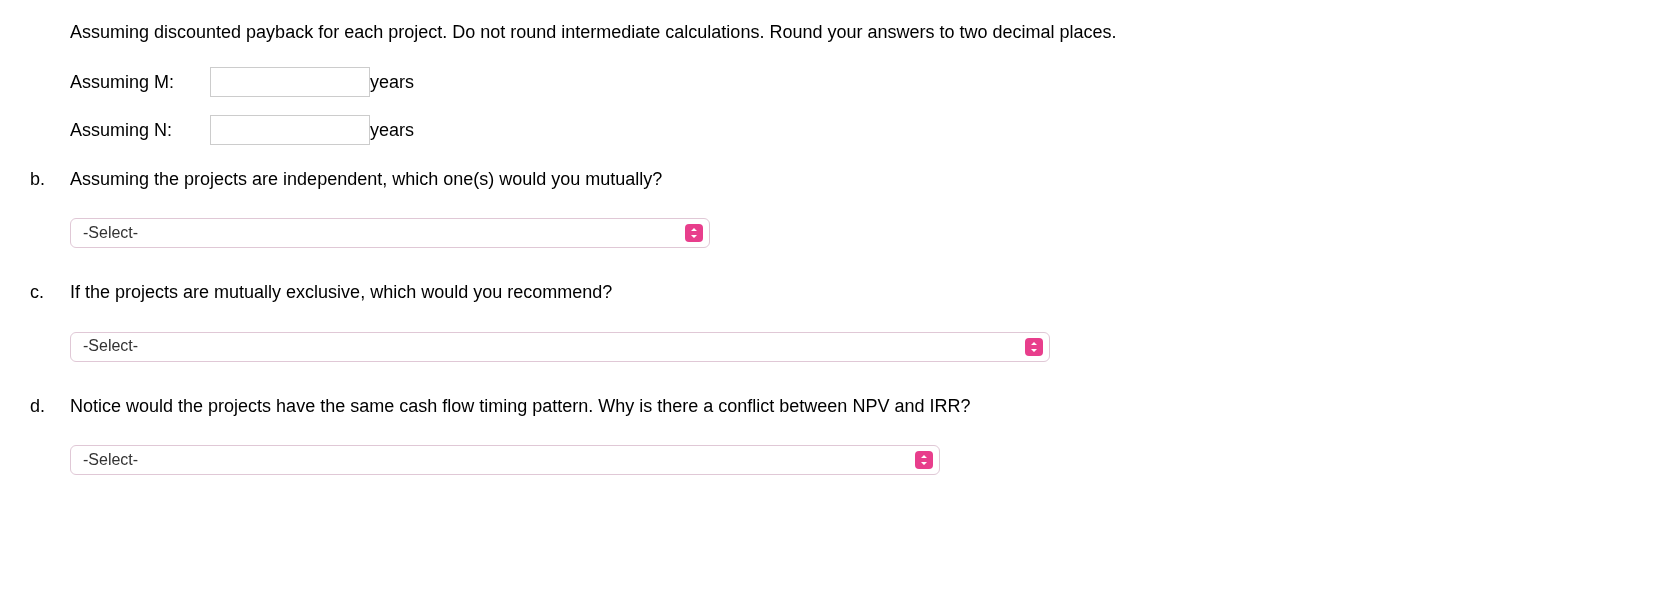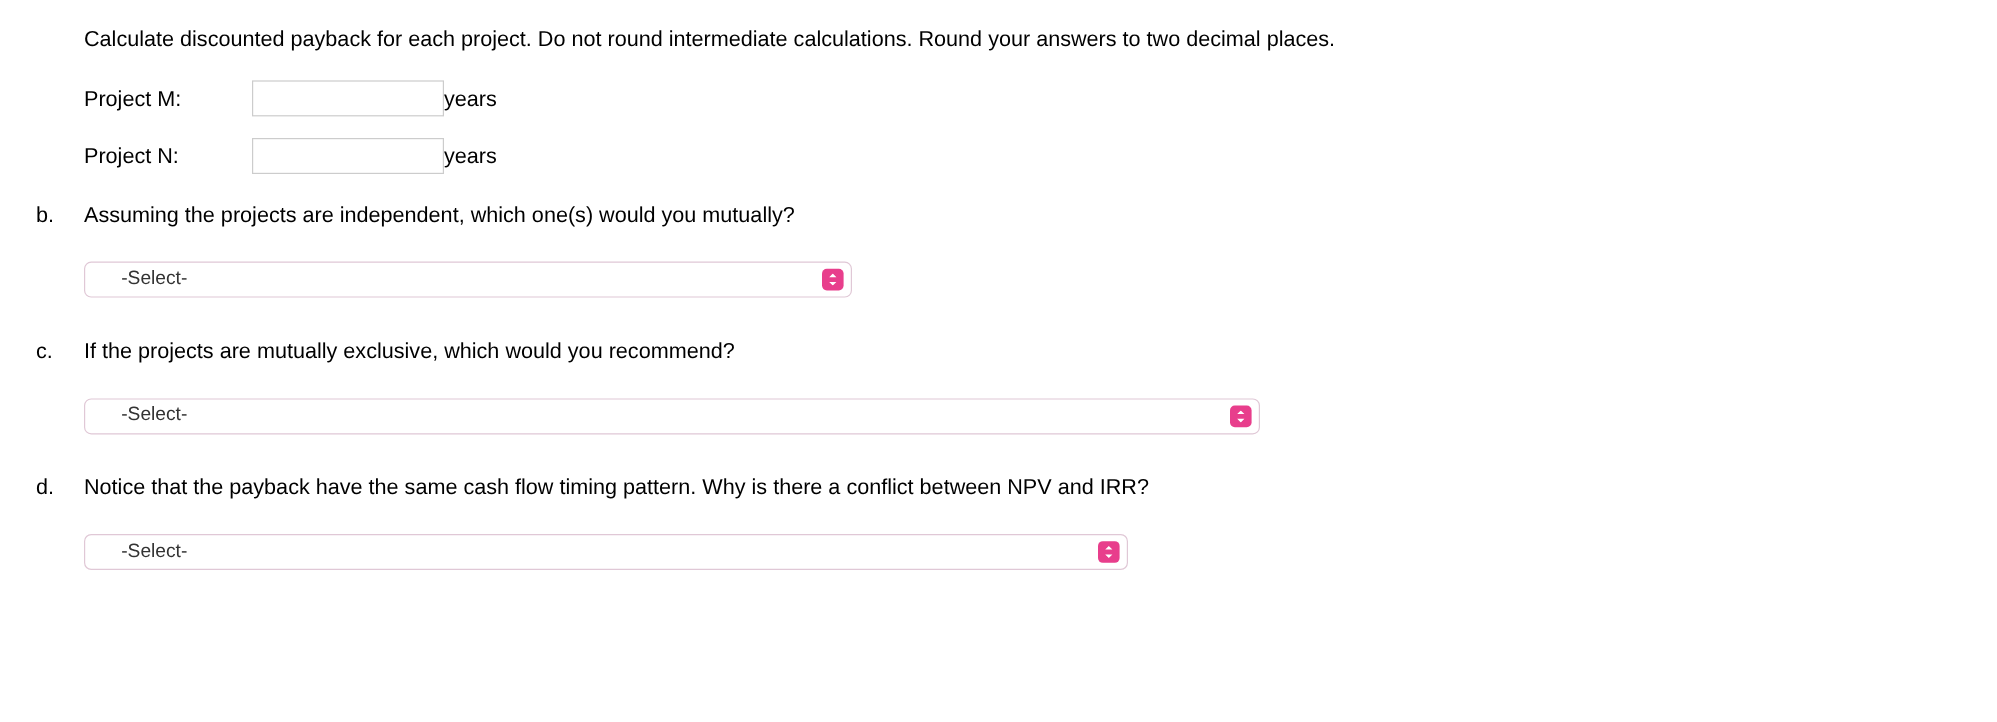--- a/index.html
+++ b/index.html
@@ -56,21 +56,21 @@
     display: inline-block;
   }
   .select-box {
     border: 1px solid #e0c8d6;
     border-radius: 6px;
     background: #fff;
     height: 30px;
     box-sizing: border-box;
     display: flex;
     align-items: center;
-    padding-left: 30px;
+    padding-left: 12px;
     padding-right: 6px;
     font-size: 16px;
     color: #333;
     cursor: pointer;
   }
   .select-text {
     flex: 1;
   }
   .select-stepper {
     width: 18px;
@@ -91,30 +91,30 @@
   }
   .w-b { width: 640px; }
   .w-c { width: 980px; }
   .w-d { width: 870px; }
 </style>
 </head>
 <body>
 
 
 
-<div class="intro">Calculate discounted payback for each project. Do not round intermediate calculations. Round your answers to two decimal places.</div>
+<div class="intro">Assuming discounted payback for each project. Do not round intermediate calculations. Round your answers to two decimal places.</div>
 
 <div class="project-row">
-  <span class="project-label">Project M:</span>
+  <span class="project-label">Assuming M:</span>
   <input type="text" class="num-input" value="" style="">
   <span class="unit">years</span>
 </div>
 
 <div class="project-row">
-  <span class="project-label">Project N:</span>
+  <span class="project-label">Assuming N:</span>
   <input type="text" class="num-input" value="" style="">
   <span class="unit">years</span>
 </div>
 
 <div class="q-row">
   <span class="q-marker">b.</span>
   <span class="q-text">Assuming the projects are independent, which one(s) would you mutually?</span>
 </div>
 <div class="select-wrap">
   <div class="select-box w-b">
@@ -137,21 +137,21 @@
     <span class="select-stepper">
       <svg width="8" height="10" viewBox="0 0 8 10">
           <path d="M4 0 L7 3 L1 3 Z M4 10 L1 7 L7 7 Z" fill="#fff"></path>
         </svg>
     </span>
   </div>
 </div>
 
 <div class="q-row">
   <span class="q-marker">d.</span>
-  <span class="q-text">Notice that the payback have the same cash flow timing pattern. Why is there a conflict between NPV and IRR?</span>
+  <span class="q-text">Notice would the projects have the same cash flow timing pattern. Why is there a conflict between NPV and IRR?</span>
 </div>
 <div class="select-wrap">
   <div class="select-box w-d">
     <span class="select-text">-Select-</span>
     <span class="select-stepper">
       <svg width="8" height="10" viewBox="0 0 8 10">
           <path d="M4 0 L7 3 L1 3 Z M4 10 L1 7 L7 7 Z" fill="#fff"></path>
         </svg>
     </span>
   </div>

